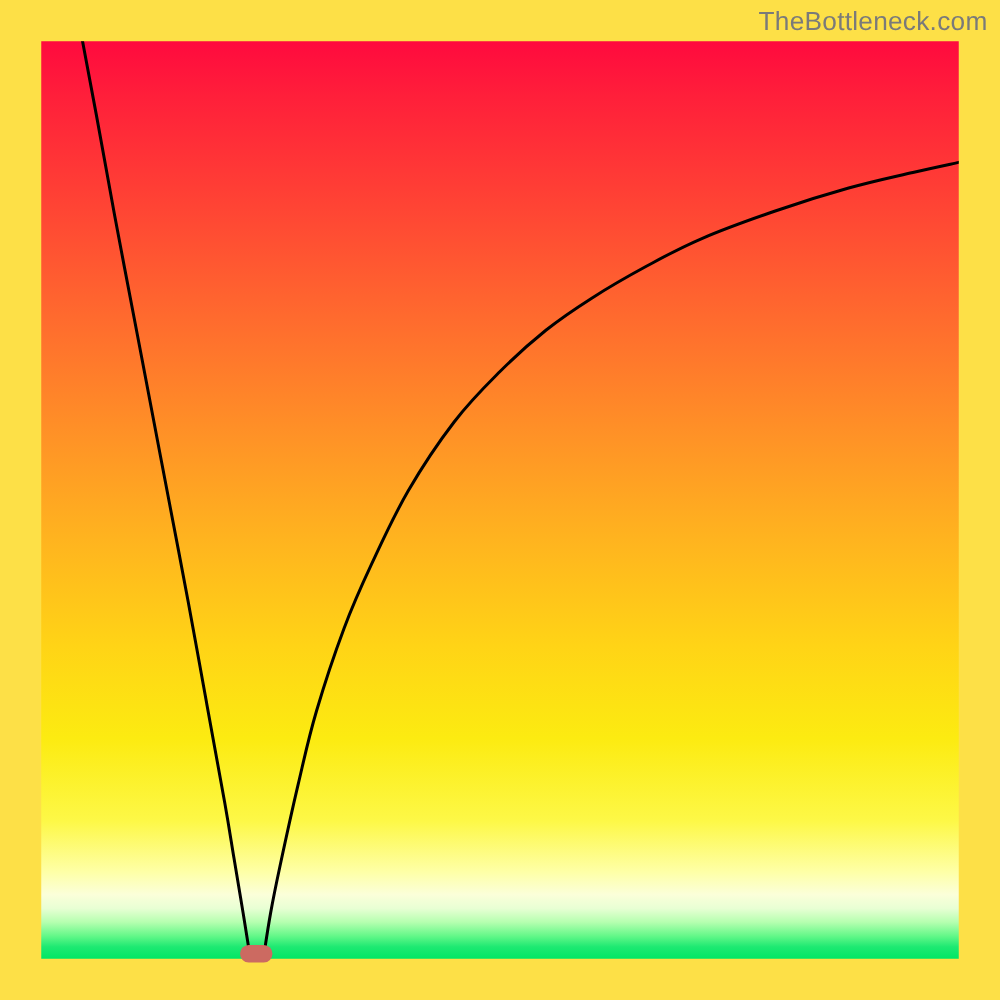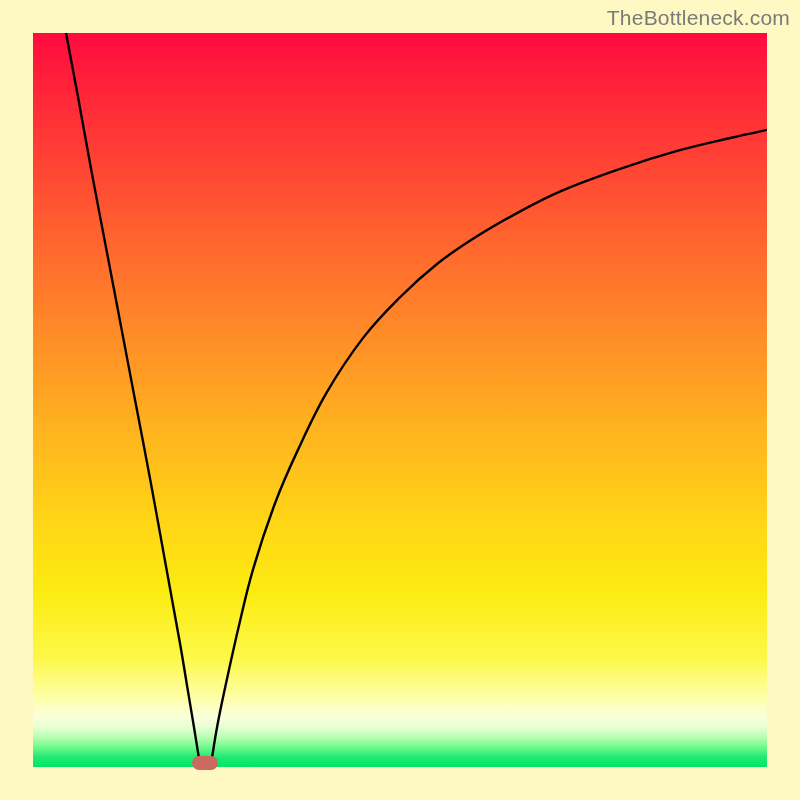--- a/index.html
+++ b/index.html
@@ -8,21 +8,21 @@
     width: 800px;
     height: 800px;
     overflow: hidden;
     background: #000;
     font-family: Arial, Helvetica, sans-serif;
   }
   .stage {
     position: relative;
     width: 800px;
     height: 800px;
-    background: #fef9c3;
+    background: #fde047;
   }
   .plot {
     position: absolute;
     left: 33px;
     top: 33px;
     width: 734px;
     height: 734px;
     
     background: linear-gradient(
       to bottom,

